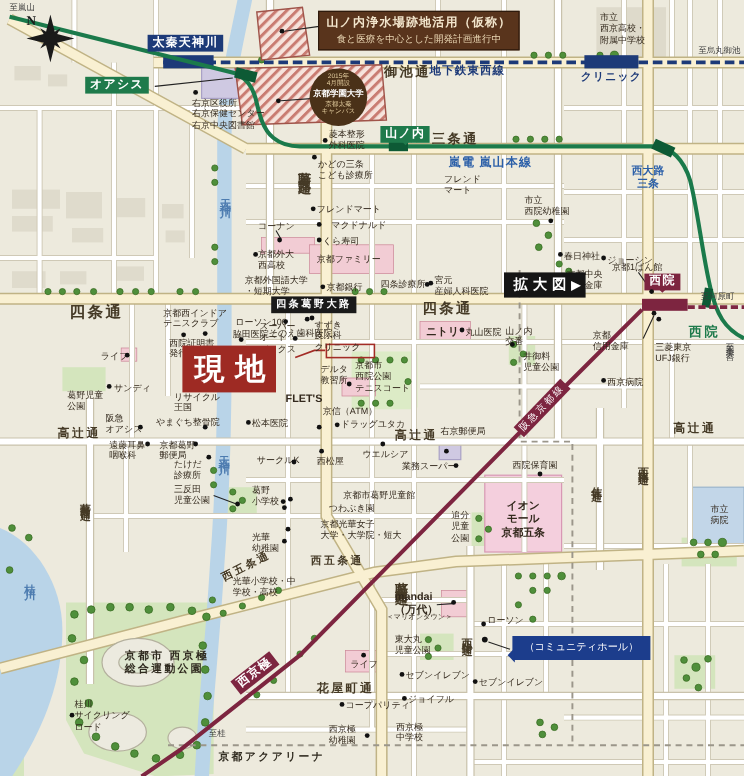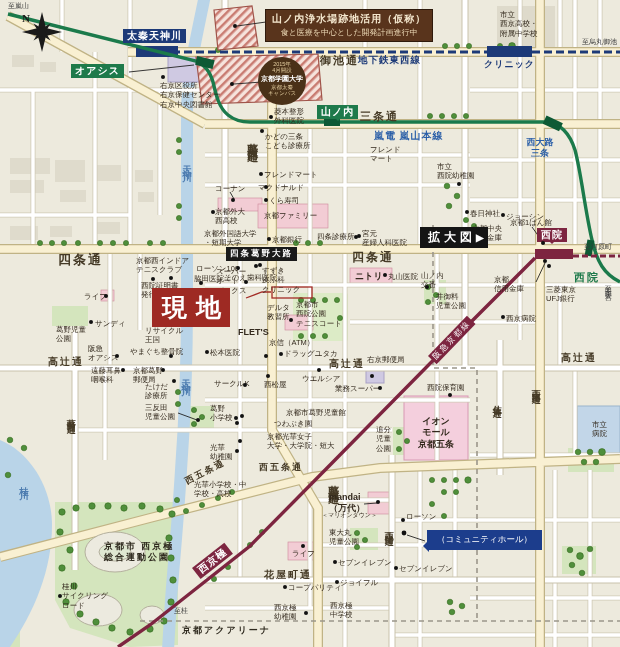--- a/index.html
+++ b/index.html
@@ -357,21 +357,21 @@
       <div class="lbl poi" style="left: 370px; top: 145px;">フレンド
 マート</div>
       <div class="lbl poi" style="left: 437px; top: 162px;">市立
 西院幼稚園</div>
       <div class="mdot" style="left: 457px; top: 182px;"></div>
       <div class="lbl street vert" style="left: 245px; top: 134px; font-size: 11px;">葛野大路通</div>
       <div class="lbl poi" style="left: 215px; top: 184px;">コーナン</div>
       <div class="mdot" style="left: 231px; top: 198px;"></div>
       <div class="lbl poi" style="left: 264px; top: 170px;">フレンドマート</div>
       <div class="mdot" style="left: 259px; top: 172px;"></div>
-      <div class="lbl poi" style="left: 258px; top: 183px;">マクドナルド</div>
+      <div class="lbl poi" style="left: 276px; top: 183px;">マクドナルド</div>
       <div class="mdot" style="left: 264px; top: 185px;"></div>
       <div class="lbl poi" style="left: 269px; top: 196px;">くら寿司</div>
       <div class="mdot" style="left: 264px; top: 198px;"></div>
       <div class="lbl poi" style="left: 470px; top: 209px;">春日神社</div>
       <div class="mdot" style="left: 465px; top: 210px;"></div>
       <div class="lbl poi" style="left: 506px; top: 212px;">ジョーシン</div>
       <div class="mdot" style="left: 501px; top: 213px;"></div>
       <div class="lbl poi" style="left: 264px; top: 211px;">京都ファミリー</div>
       <div class="lbl poi" style="left: 215px; top: 207px;">京都外大
 西高校</div>

